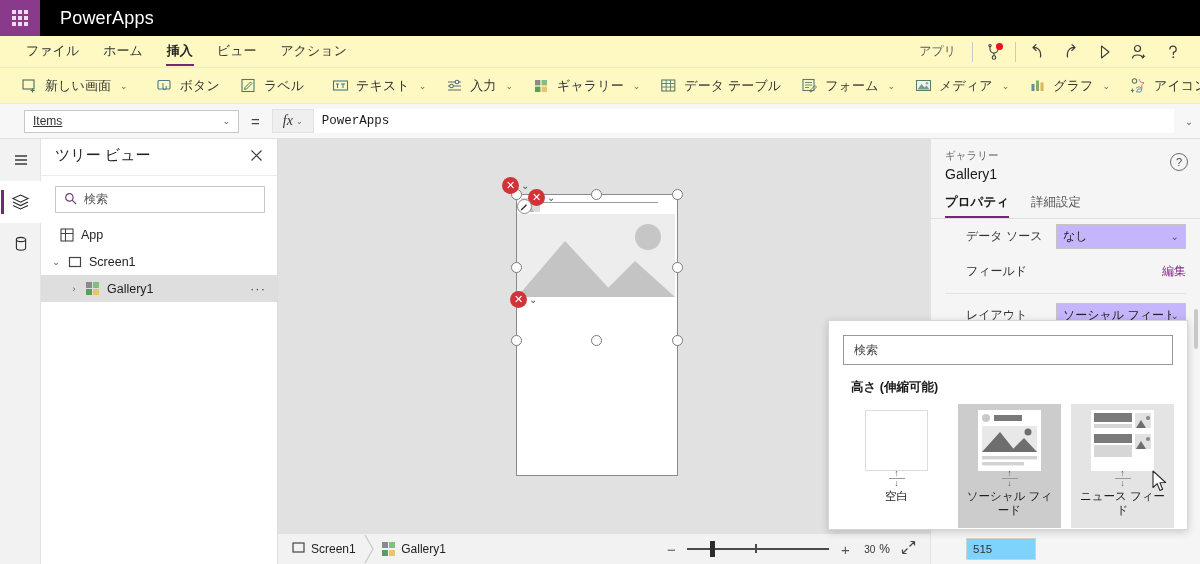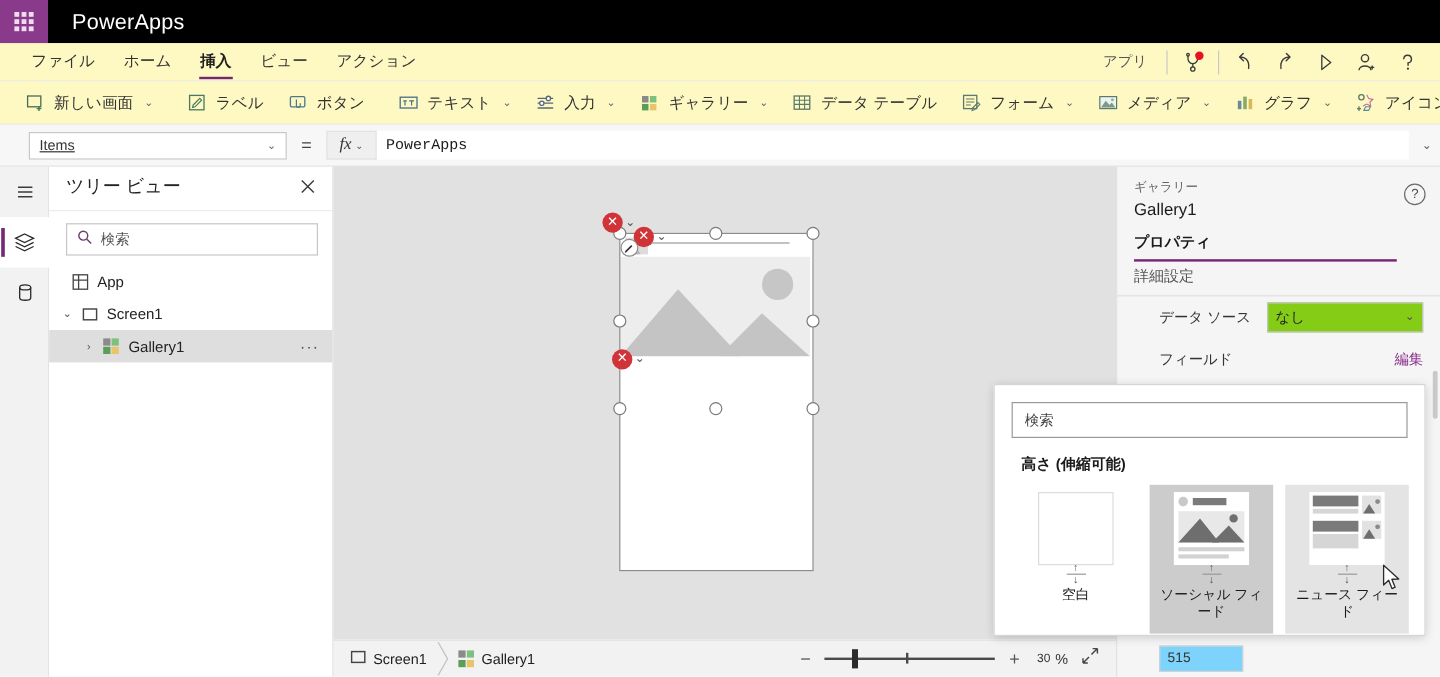--- a/index.html
+++ b/index.html
@@ -239,37 +239,37 @@
   }
   .rp-head { padding: 10px 14px 0 14px; position: relative; }
   .rp-kind { font-size: 10.5px; color: #666; }
   .rp-name { font-size: 14px; color: #1a1a1a; margin-top: 3px; }
   .rp-help {
     position: absolute; right: 12px; top: 14px; width: 18px; height: 18px;
     border-radius: 50%; border: 1px solid #6b6b6b; color: #4a4a4a;
     font-size: 11px; display: flex; align-items: center; justify-content: center;
     cursor: pointer;
   }
-  .rp-tabs { display: flex; padding: 0 14px; margin-top: 8px; border-bottom: 1px solid #e0e0e0; flex-direction: column; }
+  .rp-tabs { display: flex; padding: 0 14px; margin-top: 8px; border-bottom: 1px solid #e0e0e0; }
   .rp-tab {
     font-size: 12.5px; color: #555; padding: 4px 0 7px 0; margin-right: 22px;
     cursor: pointer; position: relative;
   }
   .rp-tab.active { color: #1a1a1a; font-weight: bold; }
   .rp-tab.active::after {
     content: ""; position: absolute; left: 0; right: 0; bottom: 0;
     height: 2px; background: #742774;
   }
   .rp-section { padding: 0 14px; }
   .rp-row {
     height: 35px; display: flex; align-items: center; font-size: 12px; color: #333; margin-left: 21px;
   }
   .rp-row .rlbl { flex: 1; }
   .rp-combo {
-    width: 130px; height: 25px; background: #84cc16; border: 1px solid #c4c4c4;
+    width: 130px; height: 25px; background: #c4b5fd; border: 1px solid #c4c4c4;
     display: flex; align-items: center; padding: 0 6px; font-size: 12px;
     color: #222; cursor: pointer;
   }
   .rp-combo .ctxt { flex: 1; overflow: hidden; white-space: nowrap; }
   .rp-combo .cchev { color: #555; font-size: 10px; }
   .rp-link { color: #8a2d8a; font-size: 12px; cursor: pointer; }
   .rp-divider { height: 1px; background: #e4e4e4; margin: 4px 0; }
   .rp-val {
     width: 70px; height: 22px; background: #7dd3fc; border: 1px solid #d2d2d2;
     font-size: 11.5px; color: #333; display: flex; align-items: center;
@@ -399,35 +399,35 @@
         </svg>
       </span>
       <span class="cap">新しい画面</span>
       <span class="chev">⌄</span>
     </div>
     <div class="rib-sep"></div>
 
     <div class="rib">
       <span class="ricon">
         <svg width="17" height="17" viewBox="0 0 17 17">
+          <rect x="2" y="3.5" width="12" height="8.5" rx="1" fill="none" stroke="#4a7a8a" stroke-width="1.1"></rect>
+          <path d="M7 6 v5 a1.6 1.6 0 0 0 3.2 0 v-2" fill="none" stroke="#4a7a8a" stroke-width="1"></path>
+        </svg>
+      </span>
+      <span class="cap">ボタン</span>
+    </div>
+
+    <div class="rib">
+      <span class="ricon">
+        <svg width="17" height="17" viewBox="0 0 17 17">
           <rect x="2" y="2.5" width="12" height="12" fill="none" stroke="#4a7a63" stroke-width="1.1"></rect>
           <path d="M5 10.5 L10.5 5 L12 6.5 L6.5 12 L4.5 12.5 Z" fill="none" stroke="#4a7a63" stroke-width="1"></path>
         </svg>
       </span>
       <span class="cap">ラベル</span>
-    </div>
-
-    <div class="rib">
-      <span class="ricon">
-        <svg width="17" height="17" viewBox="0 0 17 17">
-          <rect x="2" y="3.5" width="12" height="8.5" rx="1" fill="none" stroke="#4a7a8a" stroke-width="1.1"></rect>
-          <path d="M7 6 v5 a1.6 1.6 0 0 0 3.2 0 v-2" fill="none" stroke="#4a7a8a" stroke-width="1"></path>
-        </svg>
-      </span>
-      <span class="cap">ボタン</span>
     </div>
     <div class="rib-sep"></div>
 
     <div class="rib">
       <span class="ricon">
         <svg width="17" height="17" viewBox="0 0 17 17">
           <rect x="1.5" y="4" width="14" height="9" fill="none" stroke="#4a6f8a" stroke-width="1.1"></rect>
           <path d="M4 7 h3 M5.5 7 v4 M9 7 h4 M11 7 v4" stroke="#4a6f8a" stroke-width="1"></path>
         </svg>
       </span>

